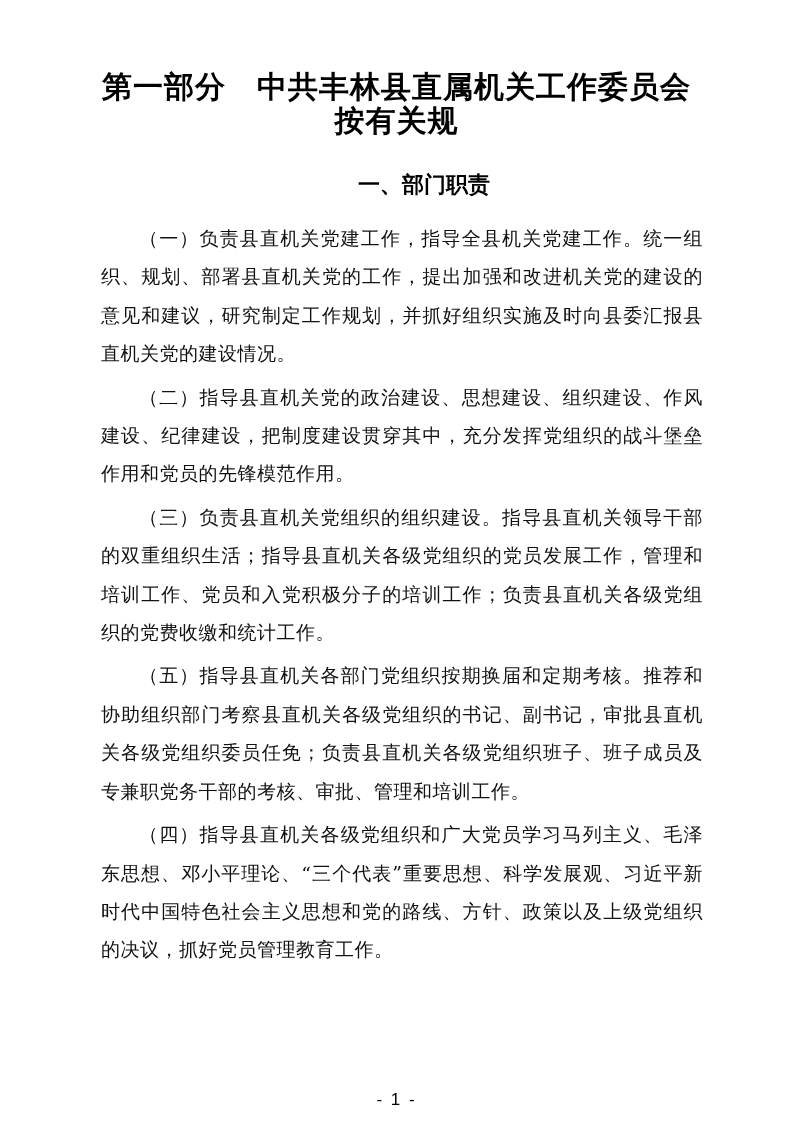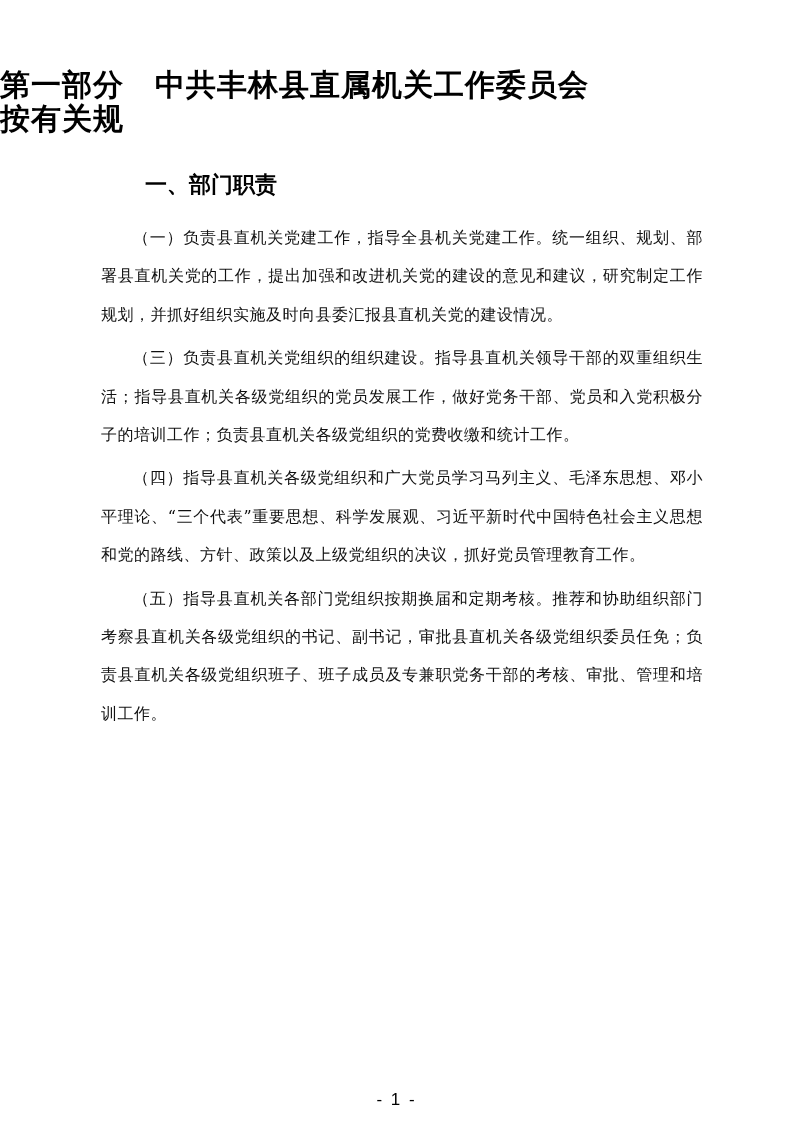--- a/index.html
+++ b/index.html
@@ -12,45 +12,46 @@
     height: 1122px;
     position: relative;
     background: #ffffff;
     color: #000000;
     overflow: hidden;
     box-sizing: border-box;
     padding-top: 70px;
   }
   .doc-title {
     margin: 0;
-    text-align: left;
-    font-family: Liberation Mono, monospace;
+    text-align: center;
+    font-family: Liberation Serif, serif;
     font-weight: 700;
     font-size: 30px;
     line-height: 34px;
     letter-spacing: 1px;
     color: #000000;
   }
   .content {
     padding: 0 90px 0 101px;
   }
   .section-heading {
     margin: 34px 0 0 0;
     font-family: "Liberation Sans", "DejaVu Sans", sans-serif;
     font-weight: 700;
     font-size: 22px;
     line-height: 26px;
     text-indent: 2em;
     color: #000000;
+    text-align: center;
   }
   .body-para {
     margin: 0 0 5px 0;
     font-family: "DejaVu Serif", "Liberation Serif", serif;
     font-weight: 400;
-    font-size: 16px;
+    font-size: 19px;
     line-height: 38.4px;
     text-indent: 2em;
     text-align: justify;
     text-justify: inter-ideograph;
     letter-spacing: 0.5px;
     color: #111111;
   }
   .body-para.first {
     margin-top: 21px;
   }
@@ -75,25 +76,26 @@
     <span>第一部分　中共丰林县直属机关工作委员会</span><br>
     <span>按有关规</span>
   </h1>
 
   <div class="content">
 
     <h2 class="section-heading">一、部门职责</h2>
 
     <p class="body-para first">（一）负责县直机关党建工作，指导全县机关党建工作。统一组织、规划、部署县直机关党的工作，提出加强和改进机关党的建设的意见和建议，研究制定工作规划，并抓好组织实施及时向县委汇报县直机关党的建设情况。</p>
 
+    <p class="body-para">（二）指导县直机关党的政治建设、思想建设、组织建设、作风建设、纪律建设，把制度建设贯穿其中，充分发挥党组织的战斗堡垒作用和党员的先锋模范作用。</p>
 
-    <p class="body-para">（三）负责县直机关党组织的组织建设。指导县直机关领导干部的双重组织生活；指导县直机关各级党组织的党员发展工作，做好党务干部、党员和入党积极分子的培训工作；负责县直机关各级党组织的党费收缴和统计工作。</p>
+    <p class="body-para">（三）负责县直机关党组织的组织建设。指导县直机关领导干部的双重组织生活；指导县直机关各级党组织的党员发展工作，管理和培训工作、党员和入党积极分子的培训工作；负责县直机关各级党组织的党费收缴和统计工作。</p>
+
+    <p class="body-para">（五）指导县直机关各部门党组织按期换届和定期考核。推荐和协助组织部门考察县直机关各级党组织的书记、副书记，审批县直机关各级党组织委员任免；负责县直机关各级党组织班子、班子成员及专兼职党务干部的考核、审批、管理和培训工作。</p>
 
     <p class="body-para">（四）指导县直机关各级党组织和广大党员学习马列主义、毛泽东思想、邓小平理论、“三个代表”重要思想、科学发展观、习近平新时代中国特色社会主义思想和党的路线、方针、政策以及上级党组织的决议，抓好党员管理教育工作。</p>
-
-    <p class="body-para">（五）指导县直机关各部门党组织按期换届和定期考核。推荐和协助组织部门考察县直机关各级党组织的书记、副书记，审批县直机关各级党组织委员任免；负责县直机关各级党组织班子、班子成员及专兼职党务干部的考核、审批、管理和培训工作。</p>
 
 
   </div>
 
   <div class="page-number">- 1 -</div>
 
 </div>
 
 </body></html>

